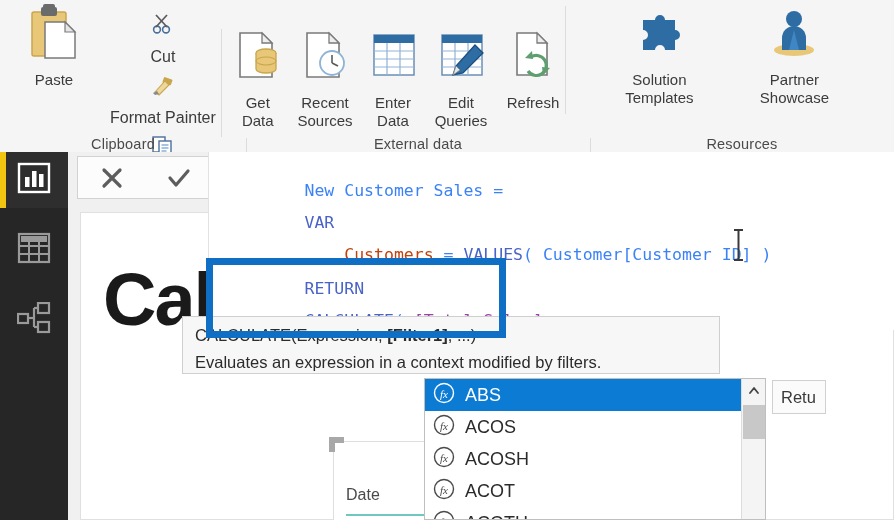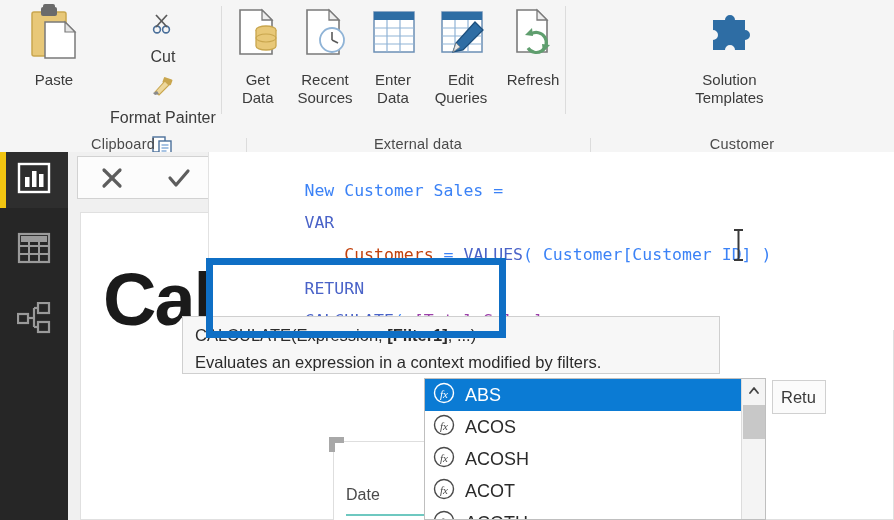--- a/index.html
+++ b/index.html
@@ -378,21 +378,21 @@
                 <line x1="9.5" y1="10" x2="16.5" y2="10" stroke="#6d9bd1" stroke-width="1.2"></line>
                 <line x1="9.5" y1="13" x2="16.5" y2="13" stroke="#6d9bd1" stroke-width="1.2"></line>
                 <line x1="9.5" y1="16" x2="14.5" y2="16" stroke="#6d9bd1" stroke-width="1.2"></line>
               </svg>
             </span>
             <span class="lbl">Copy</span>
           </div>
         </div>
       </div>
 
-      <div class="rgroup" style="width:344px; gap:6px; padding-left:10px;">
+      <div class="rgroup" style="width:344px; gap:6px; padding-left:10px;margin-top:23px;">
         <div class="rbtn" style="width:66px;">
           <span class="ico">
             <svg width="52" height="56" viewBox="0 0 52 56">
               <path d="M8 4 h22 l10 10 v34 h-32 z" fill="#ffffff" stroke="#7a7a7a" stroke-width="1.6"></path>
               <path d="M30 4 v10 h10 z" fill="#eeeeee" stroke="#7a7a7a" stroke-width="1.3"></path>
               <ellipse cx="34" cy="24" rx="10" ry="4" fill="#e8c878" stroke="#c9a64e" stroke-width="1.3"></ellipse>
               <path d="M24 24 v16 a10 4 0 0 0 20 0 v-16" fill="#e8c878" stroke="#c9a64e" stroke-width="1.3"></path>
               <ellipse cx="34" cy="32" rx="10" ry="4" fill="none" stroke="#c9a64e" stroke-width="1.1"></ellipse>
             </svg>
           </span>
@@ -466,27 +466,39 @@
         <div class="rbtn" style="width:100px;">
           <span class="ico">
             <svg width="56" height="56" viewBox="0 0 56 56">
               <path d="M12 14 h12 a5 5 0 0 1 10 0 h10 v10 a5 5 0 0 1 0 10 v10 h-10 a5 5 0 0 0 -10 0 h-12 v-10 a5 5 0 0 0 0 -10 z" fill="#2e6da4"></path>
             </svg>
           </span>
           <span class="lbl">Solution
 Templates</span>
         </div>
 
+        <div class="rbtn" style="width:110px;">
+          <span class="ico">
+            <svg width="56" height="56" viewBox="0 0 56 56">
+              <ellipse cx="28" cy="44" rx="20" ry="6" fill="#e8c878"></ellipse>
+              <circle cx="28" cy="13" r="8" fill="#2e6da4"></circle>
+              <path d="M16 44 v-12 a12 12 0 0 1 24 0 v12 z" fill="#2e6da4"></path>
+              <path d="M28 24 l-5 20 h10 z" fill="#3f86c4"></path>
+            </svg>
+          </span>
+          <span class="lbl">Partner
+Showcase</span>
+        </div>
       </div>
     </div>
 
     <div class="group-label-row">
       <div class="group-label" style="width:246px;">Clipboard</div>
       <div class="group-label" style="width:344px;">External data</div>
-      <div class="group-label" style="width:304px;">Customer</div>
+      <div class="group-label" style="width:304px;">Resources</div>
     </div>
   </div>
 
   <div class="body-area">
 
     <div class="navbar">
       <div class="nav-item" style="top:0;">
         <div class="nav-sel-box"></div>
         <div class="nav-sel-bar"></div>
         <span class="ico" style="position:relative;">

